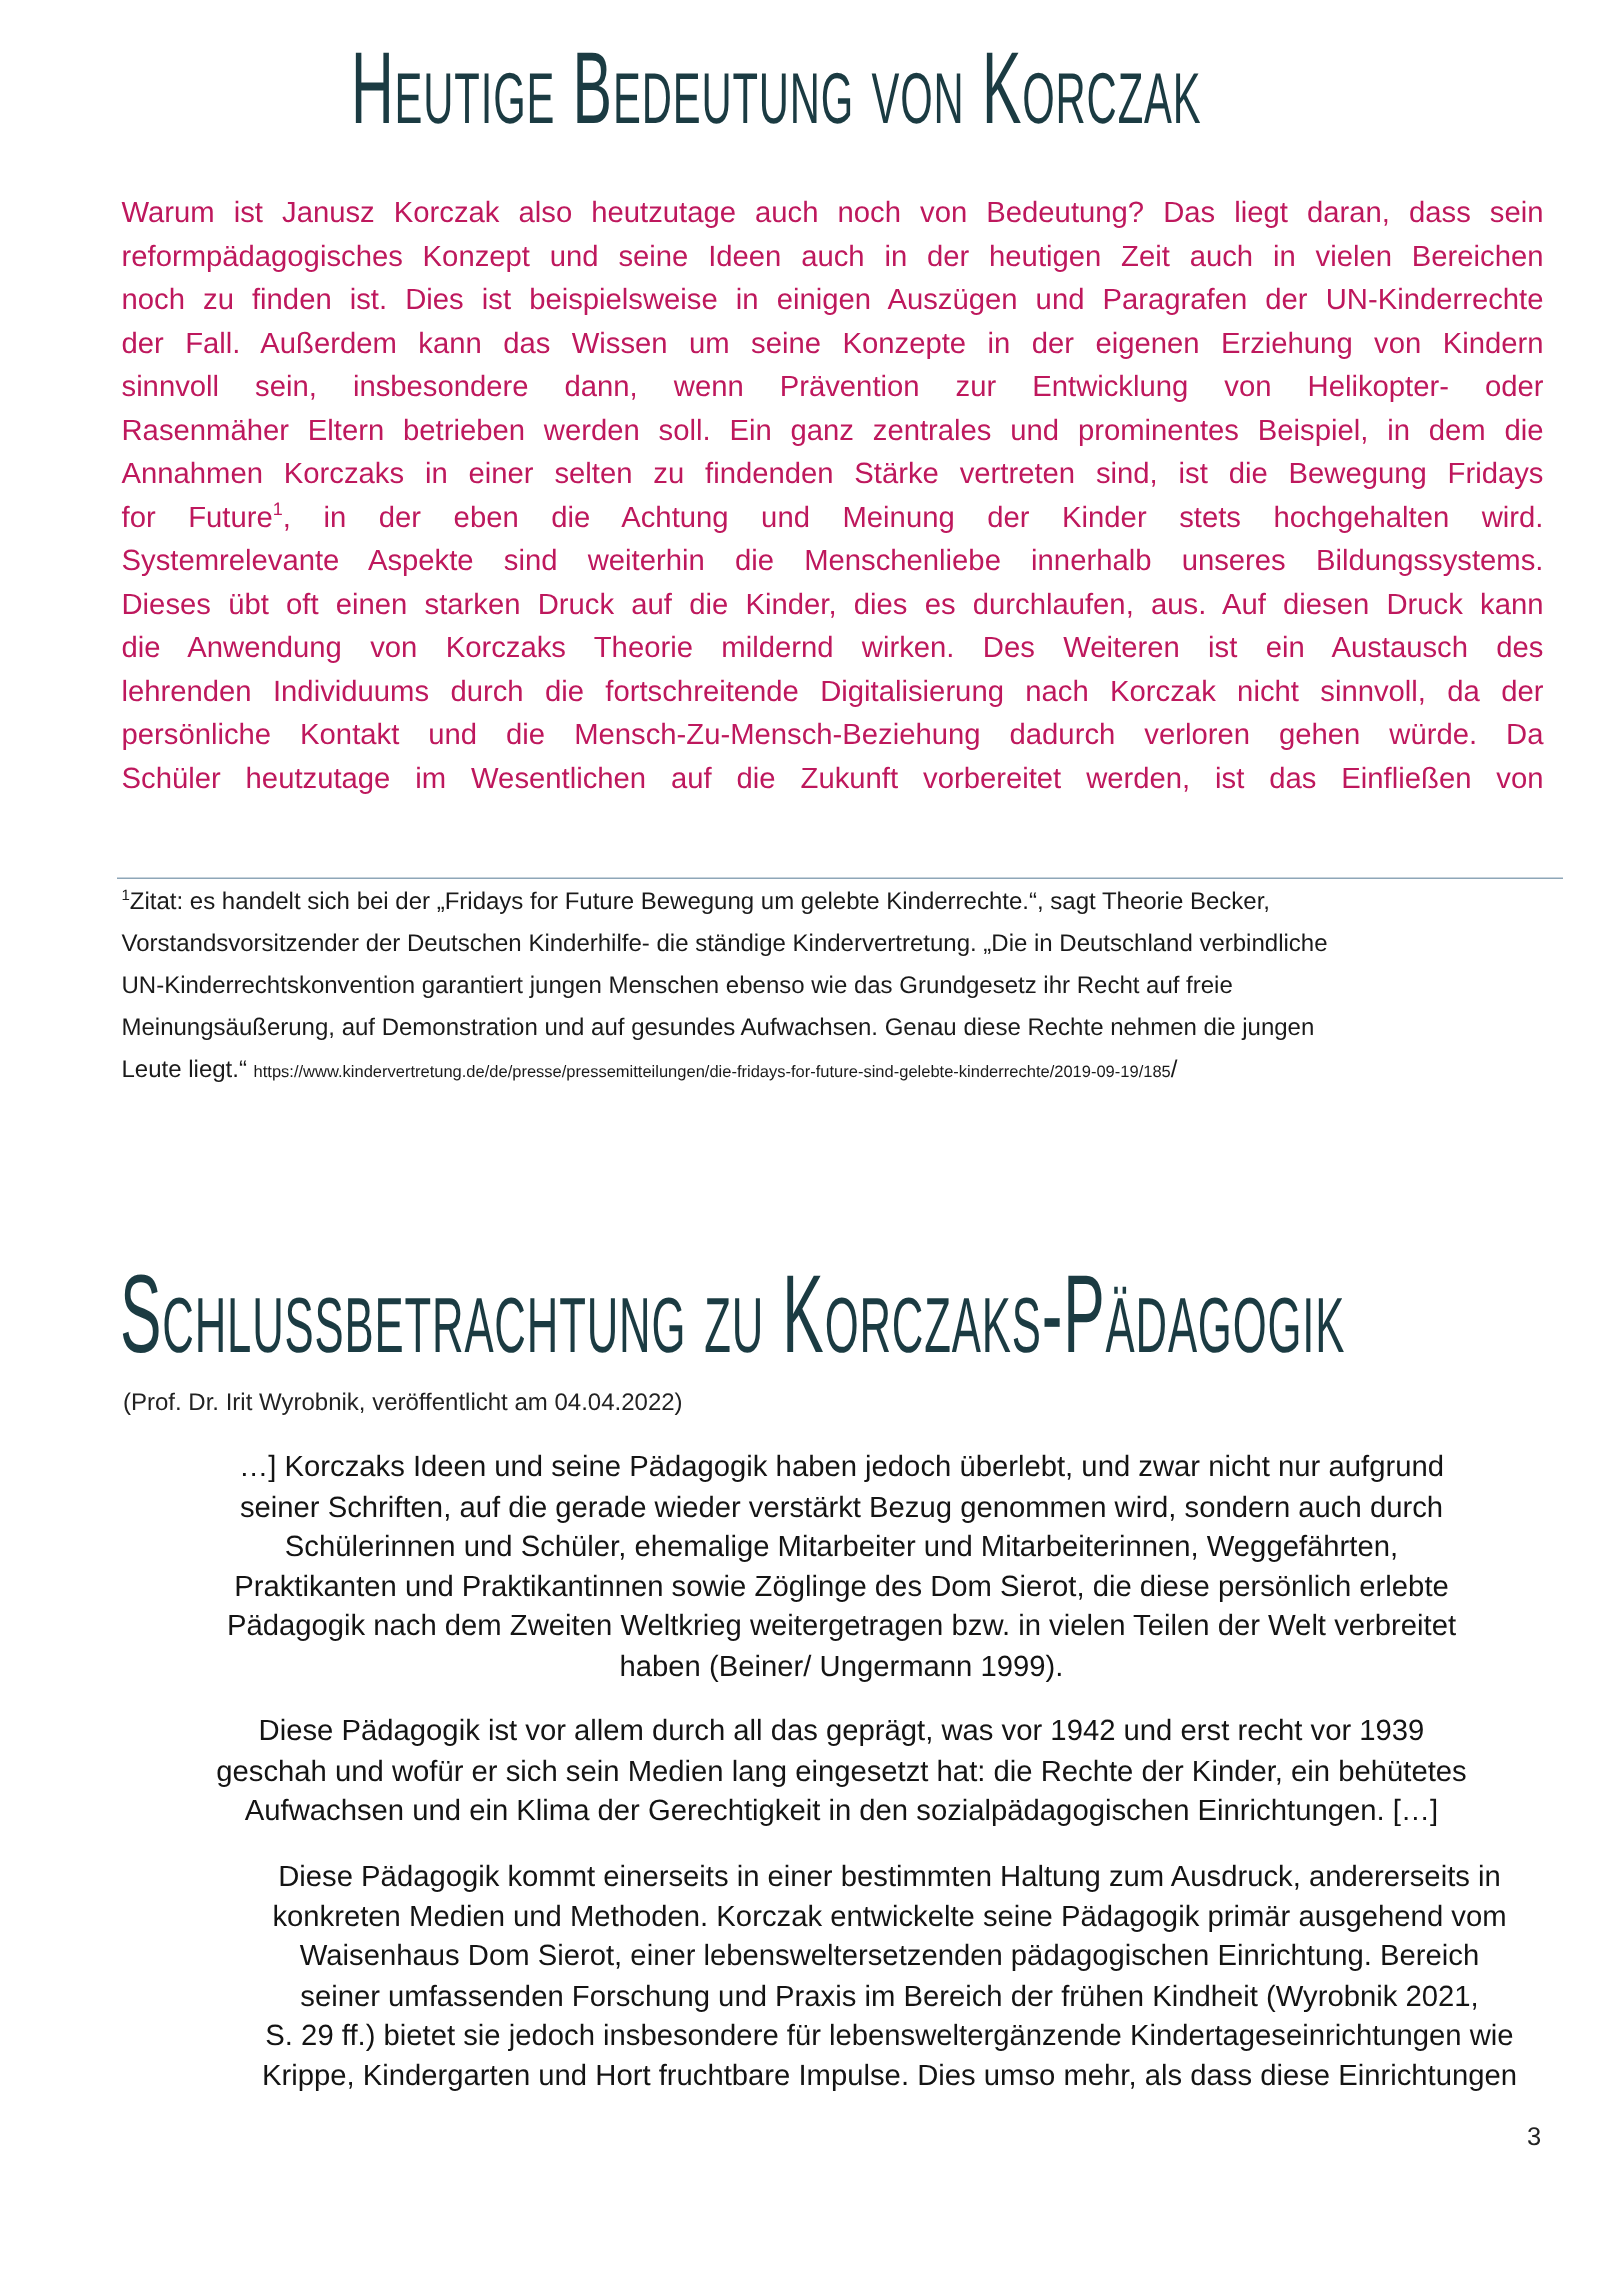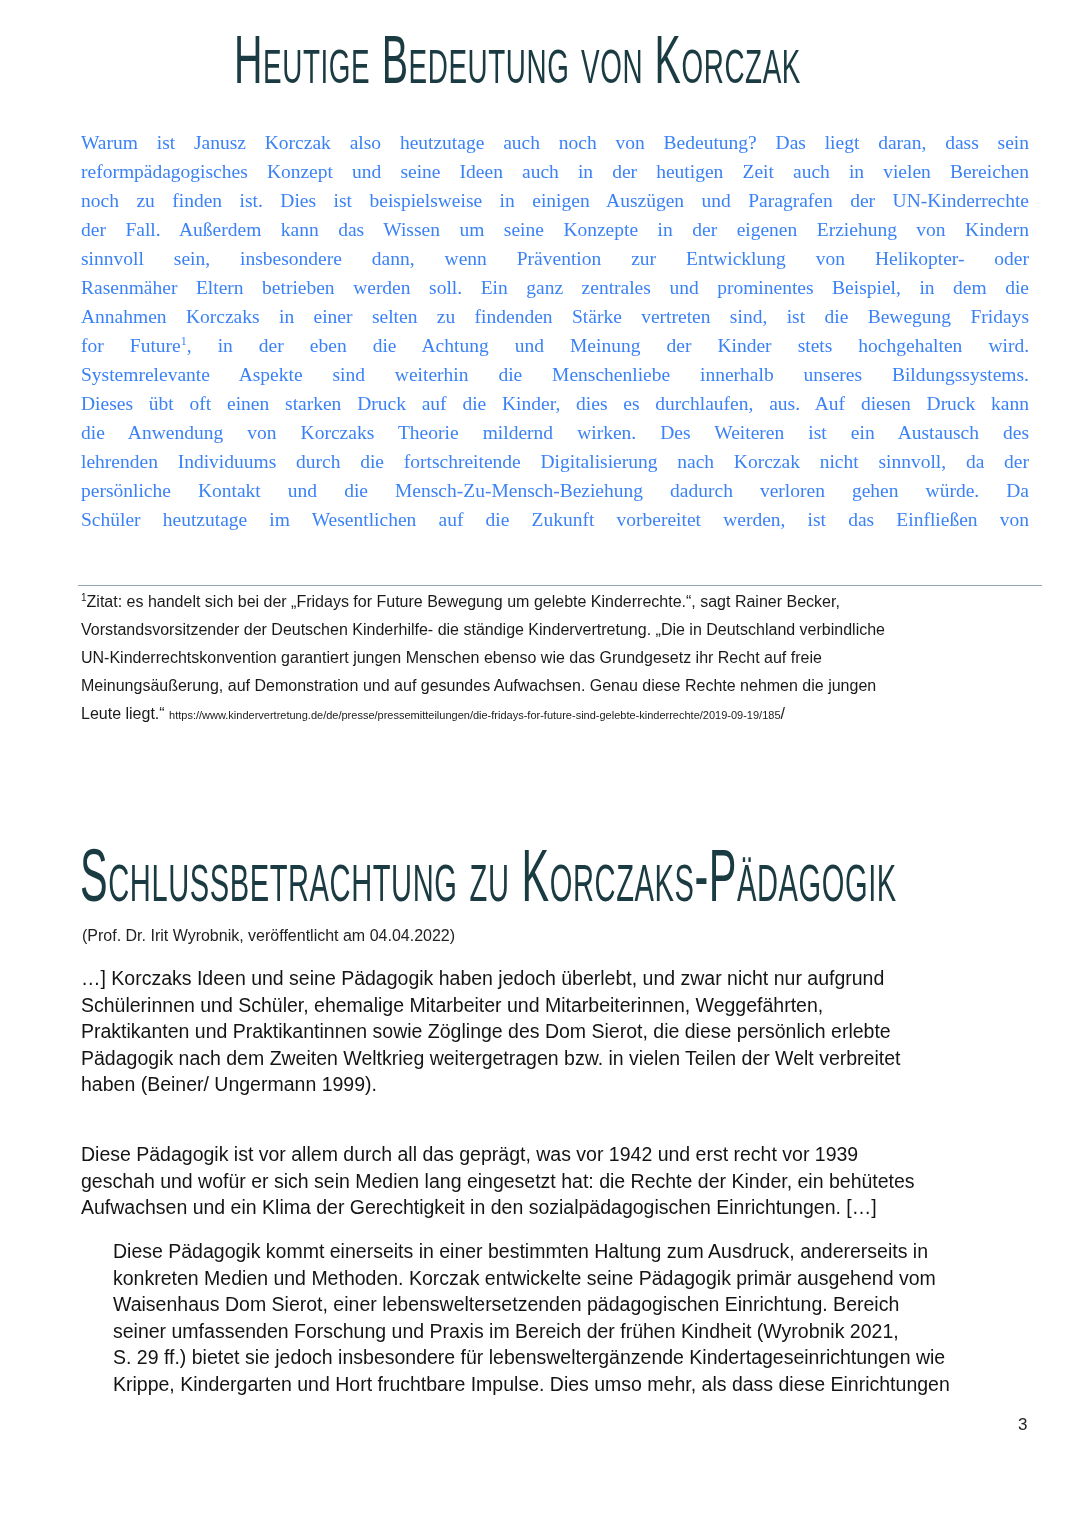--- a/index.html
+++ b/index.html
@@ -39,23 +39,23 @@
     }
     .heading-2 {
       left: 64px;
       top: 838px;
       font-size: 74px;
       line-height: 76px;
       transform: scaleX(0.56) scaleY(1.0);
     }
     .body-text {
       position: absolute;
-      font-family: Liberation Serif, serif;
+      font-family: Liberation Sans, sans-serif;
       font-size: 19.5px;
-      color: #3b82f6;
+      color: #be185d;
       transform-origin: left top;
     }
     .para-justified {
       left: 65px;
       top: 128px;
       width: 948px;
       line-height: 29px;
       text-align: justify;
     }
     .para-justified .line {
@@ -121,20 +121,21 @@
       left: 65px;
       width: 960px;
       font-family: "Liberation Sans", sans-serif;
       font-size: 19.5px;
       line-height: 26.5px;
       color: #141414;
     }
     .quote-block .q-line {
       display: block;
       white-space: nowrap;
+      text-align: center;
     }
     .q1 { top: 965px; }
     .q2 { top: 1141px; }
     .q3 { top: 1238px; margin-left: 32px; }
     .page-number {
       position: absolute;
       left: 1002px;
       top: 1415px;
       font-family: "Liberation Sans", sans-serif;
       font-size: 17px;
@@ -161,33 +162,34 @@
     <span class="line">Dieses übt oft einen starken Druck auf die Kinder, dies es durchlaufen, aus. Auf diesen Druck kann</span>
     <span class="line">die Anwendung von Korczaks Theorie mildernd wirken. Des Weiteren ist ein Austausch des</span>
     <span class="line">lehrenden Individuums durch die fortschreitende Digitalisierung nach Korczak nicht sinnvoll, da der</span>
     <span class="line">persönliche Kontakt und die Mensch-Zu-Mensch-Beziehung dadurch verloren gehen würde. Da</span>
     <span class="line">Schüler heutzutage im Wesentlichen auf die Zukunft vorbereitet werden, ist das Einfließen von</span>
   </div>
 
   <div class="separator"></div>
 
   <div class="footnote">
-    <span class="fn-line"><sup>1</sup><span>Zitat: es handelt sich bei der „Fridays for Future Bewegung um gelebte Kinderrechte.“, sagt Rainer Becker,</span></span>
+    <span class="fn-line"><sup>1</sup><span>Zitat: es handelt sich bei der „Fridays for Future Bewegung um gelebte Kinderrechte.“, sagt Theorie Becker,</span></span>
     <span class="fn-line">Vorstandsvorsitzender der Deutschen Kinderhilfe- die ständige Kindervertretung. „Die in Deutschland verbindliche</span>
     <span class="fn-line">UN-Kinderrechtskonvention garantiert jungen Menschen ebenso wie das Grundgesetz ihr Recht auf freie</span>
     <span class="fn-line">Meinungsäußerung, auf Demonstration und auf gesundes Aufwachsen. Genau diese Rechte nehmen die jungen</span>
     <span class="fn-line"><span>Leute liegt.“</span> <span class="fn-url">https://www.kindervertretung.de/de/presse/pressemitteilungen/die-fridays-for-future-sind-gelebte-kinderrechte/2019-09-19/185</span><span>/</span></span>
   </div>
 
   <div class="heading heading-2">Schlussbetrachtung zu Korczaks-Pädagogik</div>
 
   <div class="subtitle">(Prof. Dr. Irit Wyrobnik, veröffentlicht am 04.04.2022)</div>
 
   <div class="quote-block q1">
     <span class="q-line">…] Korczaks Ideen und seine Pädagogik haben jedoch überlebt, und zwar nicht nur aufgrund</span>
+    <span class="q-line">seiner Schriften, auf die gerade wieder verstärkt Bezug genommen wird, sondern auch durch</span>
     <span class="q-line">Schülerinnen und Schüler, ehemalige Mitarbeiter und Mitarbeiterinnen, Weggefährten,</span>
     <span class="q-line">Praktikanten und Praktikantinnen sowie Zöglinge des Dom Sierot, die diese persönlich erlebte</span>
     <span class="q-line">Pädagogik nach dem Zweiten Weltkrieg weitergetragen bzw. in vielen Teilen der Welt verbreitet</span>
     <span class="q-line">haben (Beiner/ Ungermann 1999).</span>
   </div>
 
   <div class="quote-block q2">
     <span class="q-line">Diese Pädagogik ist vor allem durch all das geprägt, was vor 1942 und erst recht vor 1939</span>
     <span class="q-line">geschah und wofür er sich sein Medien lang eingesetzt hat: die Rechte der Kinder, ein behütetes</span>
     <span class="q-line">Aufwachsen und ein Klima der Gerechtigkeit in den sozialpädagogischen Einrichtungen. […]</span>

